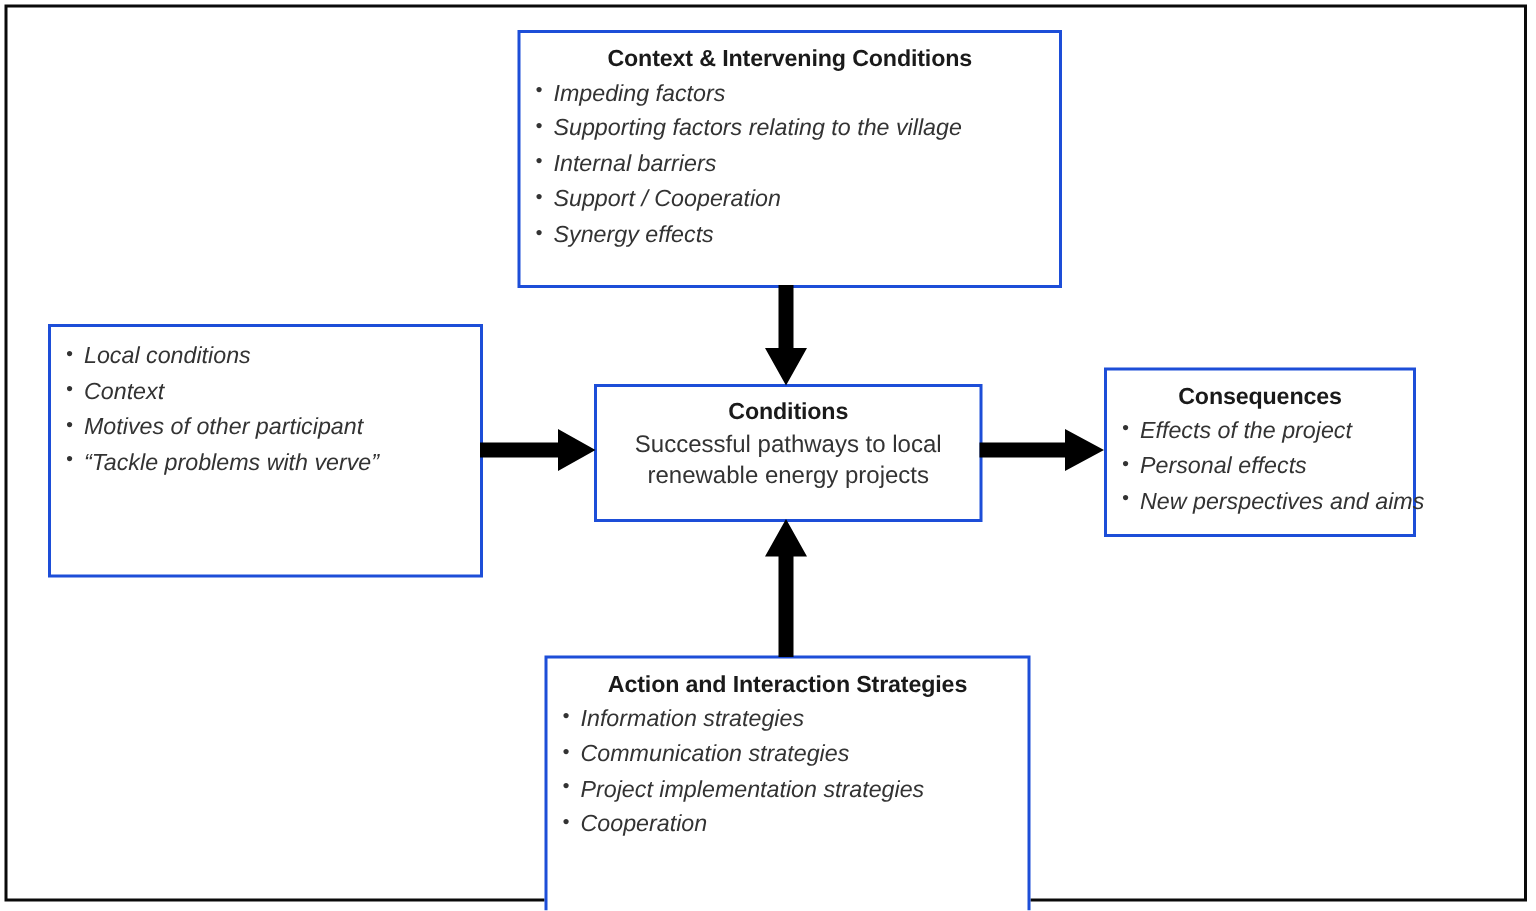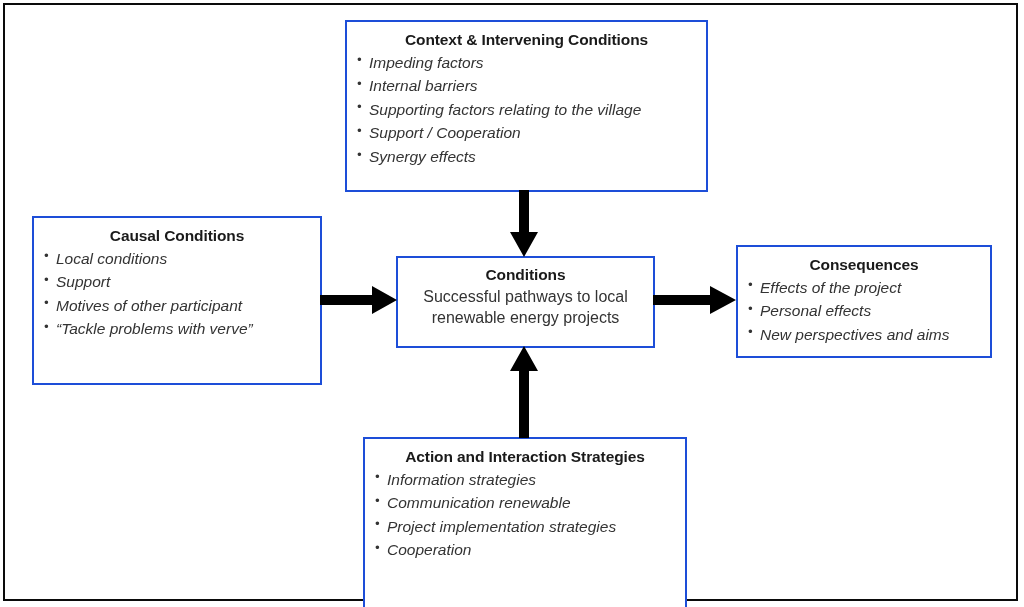--- a/index.html
+++ b/index.html
@@ -90,21 +90,21 @@
   }
   #box-causal .node-title { margin-bottom: 1px; padding-right: 9px; }
 
   #box-phenomenon {
     left: 396px; top: 256px; width: 259px; height: 92px;
     padding: 7px 6px 0 6px;
   }
   #box-phenomenon .node-title { margin-bottom: 2px; }
 
   #box-consequences {
-    left: 736px; top: 245px; width: 256px; height: 113px;
+    left: 736px; top: 245px; width: 208px; height: 113px;
     padding: 8px 0 0 9px;
   }
   #box-consequences .node-title { margin-bottom: 1px; padding-right: 9px; }
 
   #box-strategies {
     left: 363px; top: 437px; width: 324px; height: 185px;
     padding: 8px 0 0 9px;
   }
   #box-strategies .node-title { margin-bottom: 1px; padding-right: 9px; }
 
@@ -122,32 +122,31 @@
 <body>
 
 <div id="canvas">
 
   <div id="outer-frame"></div>
 
   <div class="node-box" id="box-context">
     <span class="node-title">Context &amp; Intervening Conditions</span>
     <ul class="bullets">
       <li>Impeding factors</li>
+      <li>Supporting factors relating to the village</li>
       <li>Internal barriers</li>
-      <li>Supporting factors relating to the village</li>
       <li>Support / Cooperation</li>
       <li>Synergy effects</li>
     </ul>
   </div>
 
   <div class="node-box" id="box-causal">
-    <span class="node-title">Causal Conditions</span>
     <ul class="bullets">
       <li>Local conditions</li>
-      <li>Support</li>
+      <li>Context</li>
       <li>Motives of other participant</li>
       <li>“Tackle problems with verve”</li>
     </ul>
   </div>
 
   <div class="node-box" id="box-phenomenon">
     <span class="node-title">Conditions</span>
     <span class="node-sub">Successful pathways to local</span>
     <span class="node-sub">renewable energy projects</span>
   </div>
@@ -158,21 +157,21 @@
       <li>Effects of the project</li>
       <li>Personal effects</li>
       <li>New perspectives and aims</li>
     </ul>
   </div>
 
   <div class="node-box" id="box-strategies">
     <span class="node-title">Action and Interaction Strategies</span>
     <ul class="bullets">
       <li>Information strategies</li>
-      <li>Communication renewable</li>
+      <li>Communication strategies</li>
       <li>Project implementation strategies</li>
       <li>Cooperation</li>
     </ul>
   </div>
 
   <svg class="arrow-svg" id="arrow-causal-to-phenomenon" width="78" height="32" viewBox="0 0 78 32">
     <path d="M0,11 L52,11 L52,2 L77,16 L52,30 L52,21 L0,21 Z" fill="#000000"></path>
   </svg>
 
   <svg class="arrow-svg" id="arrow-phenomenon-to-consequences" width="84" height="32" viewBox="0 0 84 32">

